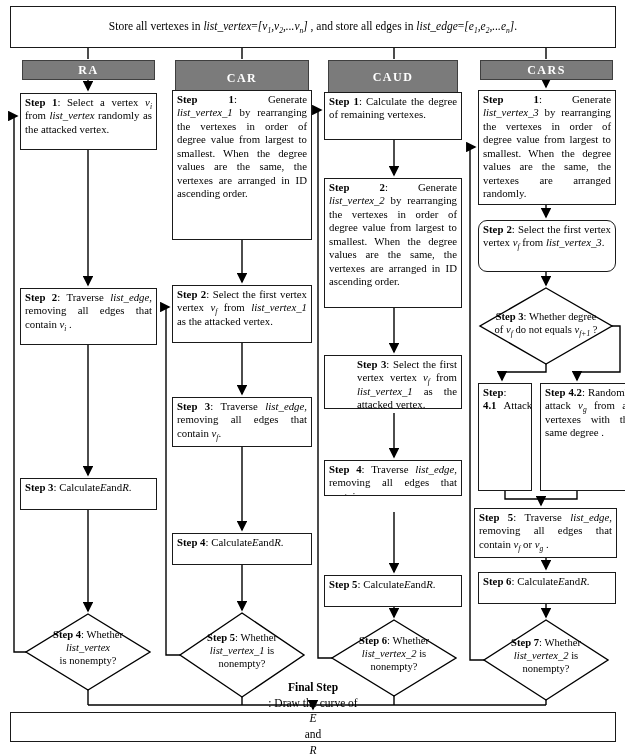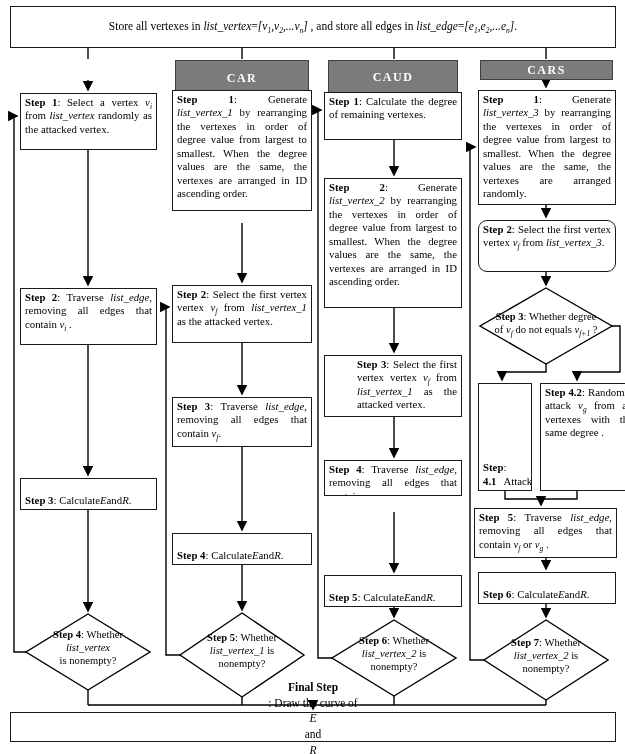--- a/index.html
+++ b/index.html
@@ -9,21 +9,21 @@
     overflow:hidden;
   }
   #wires{position:absolute;left:0;top:0;z-index:0;}
   .node{
     position:absolute;z-index:2;background:#fff;border:1.4px solid #1a1a1a;
     font-size:10.8px;line-height:1.25;padding:2px 4px;box-sizing:border-box;
     text-align:justify;overflow:hidden;
   }
   .node i, .dlabel i{font-style:italic;}
   .node b, .dlabel b, .wide b{font-weight:bold;}
-  .vcenter{display:flex;align-items:flex-end;text-align:left;}
+  .vcenter{display:flex;align-items:flex-start;text-align:left;}
   .wide{
     position:absolute;z-index:2;background:#fff;border:1.6px solid #1a1a1a;
     box-sizing:border-box;display:flex;flex-direction:column;justify-content:center;
     text-align:center;font-size:11.5px;line-height:1.35;
   }
   .col-header{
     position:absolute;z-index:2;background:#7b7b7b;border:1.6px solid #3f3f3f;
     color:#ffffff;font-weight:bold;font-size:12px;letter-spacing:1.5px;
     display:flex;align-items:center;justify-content:center;box-sizing:border-box;
   }
@@ -106,38 +106,39 @@
       <polygon points="394,620 456,658 394,696 332,658"></polygon>
       <polygon points="546,288 612,326 546,364 480,326"></polygon>
       <polygon points="546,620 608,660 546,700 484,660"></polygon>
     </g>
   </svg>
 
   <div class="wide" style="left:10px;top:6px;width:606px;height:42px;">
     <div>Store all vertexes in <i>list_vertex</i>=<i>[v<sub>1</sub>,v<sub>2</sub>,...v<sub>n</sub>]</i> , and store all edges in <i>list_edge</i>=<i>[e<sub>1</sub>,e<sub>2</sub>,...e<sub>n</sub>]</i>.</div>
   </div>
 
+  <div class="col-header" style="left:22px;top:60px;width:133px;height:20px;">RA</div>
   <div class="col-header" style="left:175px;top:60px;width:134px;height:36px;">CAR</div>
   <div class="col-header" style="left:328px;top:60px;width:130px;height:34px;">CAUD</div>
   <div class="col-header" style="left:480px;top:60px;width:133px;height:20px;">CARS</div>
 
   <div class="node" style="left:20px;top:93px;width:137px;height:57px;"><b>Step 1</b>: Select a vertex <i>v<sub>i</sub></i> from <i>list_vertex</i> randomly as the attacked vertex.</div>
   <div class="node" style="left:20px;top:288px;width:137px;height:57px;"><b>Step 2</b>: Traverse <i>list_edge</i>, removing all edges that contain <i>v<sub>i</sub></i> .</div>
   <div class="node vcenter" style="left:20px;top:478px;width:137px;height:32px;"><b>Step 3</b>: Calculate <i>E</i> and <i>R</i> .</div>
   <div class="dlabel" style="left:36px;top:629px;width:104px;"><b>Step 4</b>: Whether<br><i>list_vertex</i><br>is nonempty?</div>
 
-  <div class="node" style="left:172px;top:90px;width:140px;height:121px;"><b>Step 1</b>: Generate <i>list_vertex_1</i> by rearranging the vertexes in order of degree value from largest to smallest. When the degree values are the same, the vertexes are arranged in ID ascending order.</div>
+  <div class="node" style="left:172px;top:90px;width:140px;height:150px;"><b>Step 1</b>: Generate <i>list_vertex_1</i> by rearranging the vertexes in order of degree value from largest to smallest. When the degree values are the same, the vertexes are arranged in ID ascending order.</div>
   <div class="node" style="left:172px;top:285px;width:140px;height:58px;"><b>Step 2</b>: Select the first vertex vertex <i>v<sub>f</sub></i> from <i>list_vertex_1</i> as the attacked vertex.</div>
   <div class="node" style="left:172px;top:397px;width:140px;height:50px;"><b>Step 3</b>: Traverse <i>list_edge</i>, removing all edges that contain <i>v<sub>f</sub></i>.</div>
   <div class="node vcenter" style="left:172px;top:533px;width:140px;height:32px;"><b>Step 4</b>: Calculate <i>E</i> and <i>R</i> .</div>
   <div class="dlabel" style="left:190px;top:632px;width:104px;"><b>Step 5</b>: Whether<br><i>list_vertex_1</i> is<br>nonempty?</div>
 
   <div class="node" style="left:324px;top:92px;width:138px;height:48px;"><b>Step 1</b>: Calculate the degree of remaining vertexes.</div>
   <div class="node" style="left:324px;top:178px;width:138px;height:130px;"><b>Step 2</b>: Generate <i>list_vertex_2</i> by rearranging the vertexes in order of degree value from largest to smallest. When the degree values are the same, the vertexes are arranged in ID ascending order.</div>
-  <div class="node" style="left:324px;top:355px;width:138px;height:62px;padding-left:32px;"><b>Step 3</b>: Select the first vertex vertex <i>v<sub>f</sub></i> from <i>list_vertex_1</i> as the attacked vertex.</div>
+  <div class="node" style="left:324px;top:355px;width:138px;height:54px;padding-left:32px;"><b>Step 3</b>: Select the first vertex vertex <i>v<sub>f</sub></i> from <i>list_vertex_1</i> as the attacked vertex.</div>
   <div class="node" style="left:324px;top:460px;width:138px;height:36px;"><b>Step 4</b>: Traverse <i>list_edge</i>, removing all edges that contain <i>v<sub>f</sub></i>.</div>
   <div class="node vcenter" style="left:324px;top:575px;width:138px;height:32px;"><b>Step 5</b>: Calculate <i>E</i> and <i>R</i> .</div>
   <div class="dlabel" style="left:342px;top:635px;width:104px;"><b>Step 6</b>: Whether<br><i>list_vertex_2</i> is<br>nonempty?</div>
 
   <div class="node" style="left:478px;top:90px;width:138px;height:115px;"><b>Step 1</b>: Generate <i>list_vertex_3</i> by rearranging the vertexes in order of degree value from largest to smallest. When the degree values are the same, the vertexes are arranged randomly.</div>
   <div class="node" style="left:478px;top:220px;width:138px;height:52px;border-radius:9px;"><b>Step 2</b>: Select the first vertex vertex <i>v<sub>f</sub></i> from <i>list_vertex_3</i>.</div>
   <div class="dlabel" style="left:482px;top:311px;width:128px;"><b>Step 3</b>: Whether degree<br>of <i>v<sub>f</sub></i> do not equals <i>v<sub>f+1</sub></i> ?</div>
   <div class="node vcenter" style="left:478px;top:383px;width:54px;height:108px;"><b>Step 4.1</b>: Attack </div>
   <div class="node" style="left:540px;top:383px;width:98px;height:108px;"><b>Step 4.2</b>: Randomly attack <i>v<sub>g</sub></i> from all vertexes with the same degree .</div>
   <div class="node" style="left:474px;top:508px;width:143px;height:50px;"><b>Step 5</b>: Traverse <i>list_edge</i>, removing all edges that contain <i>v<sub>f</sub></i> or <i>v<sub>g</sub></i> .</div>

